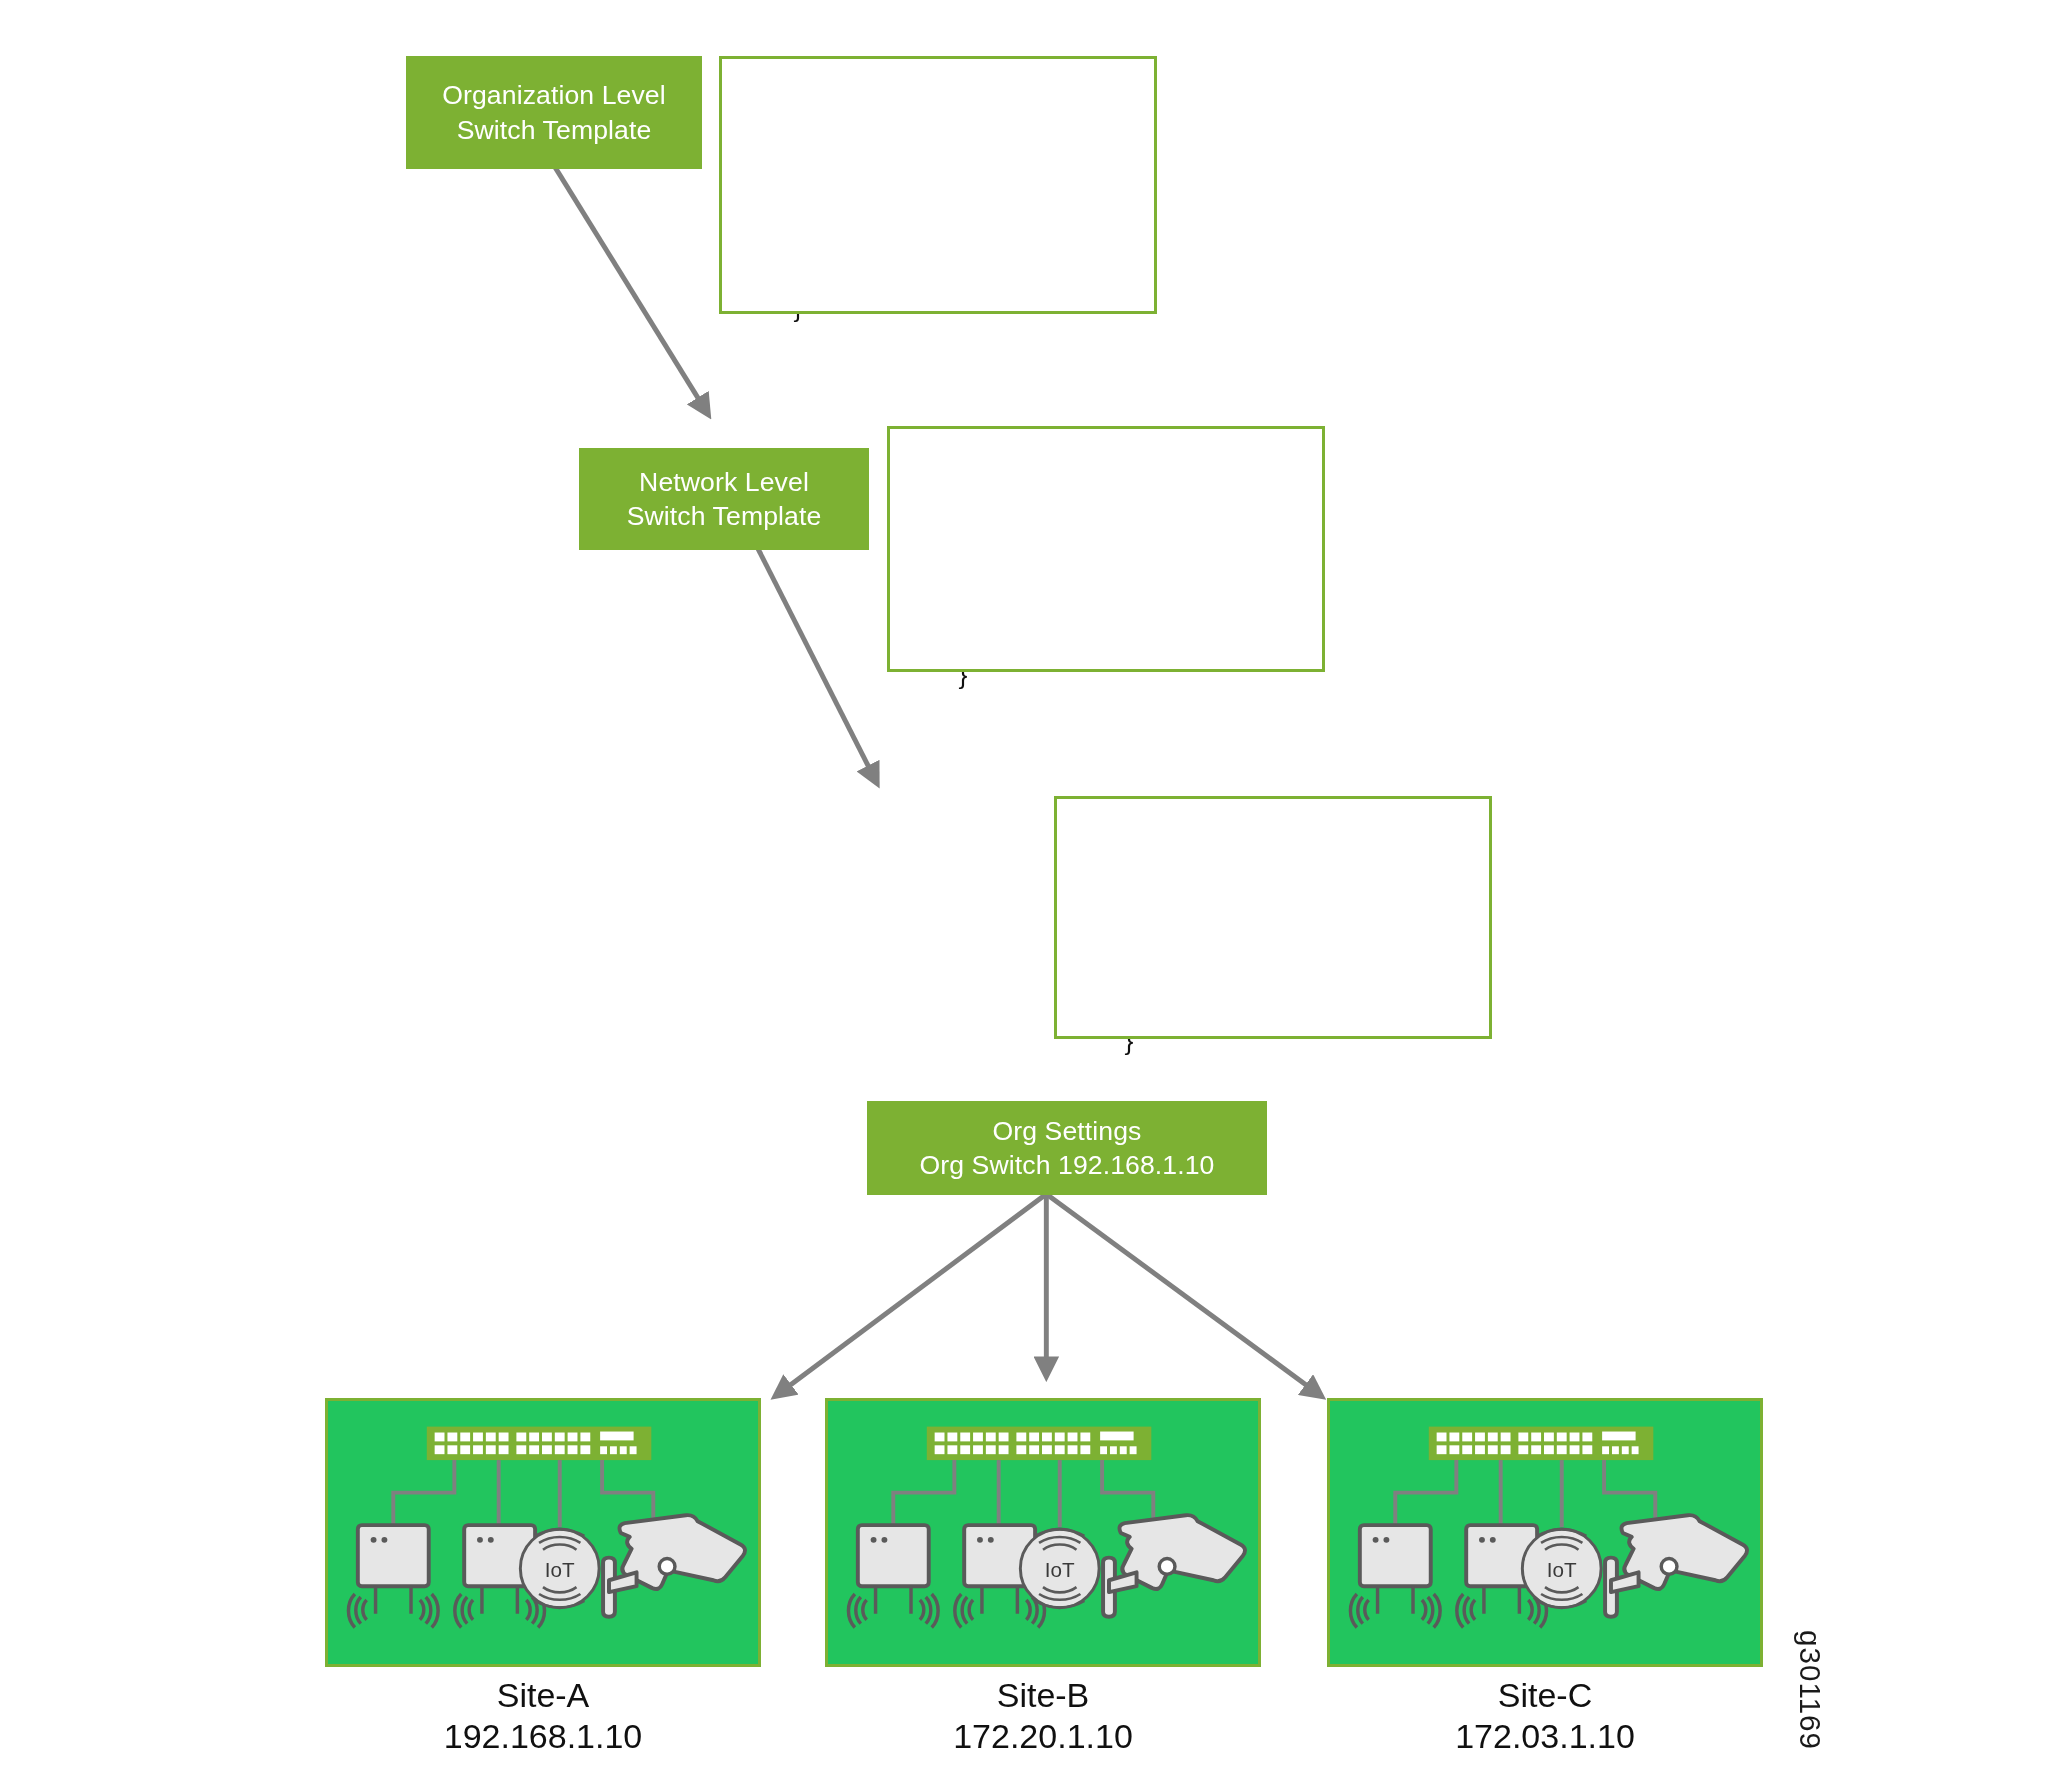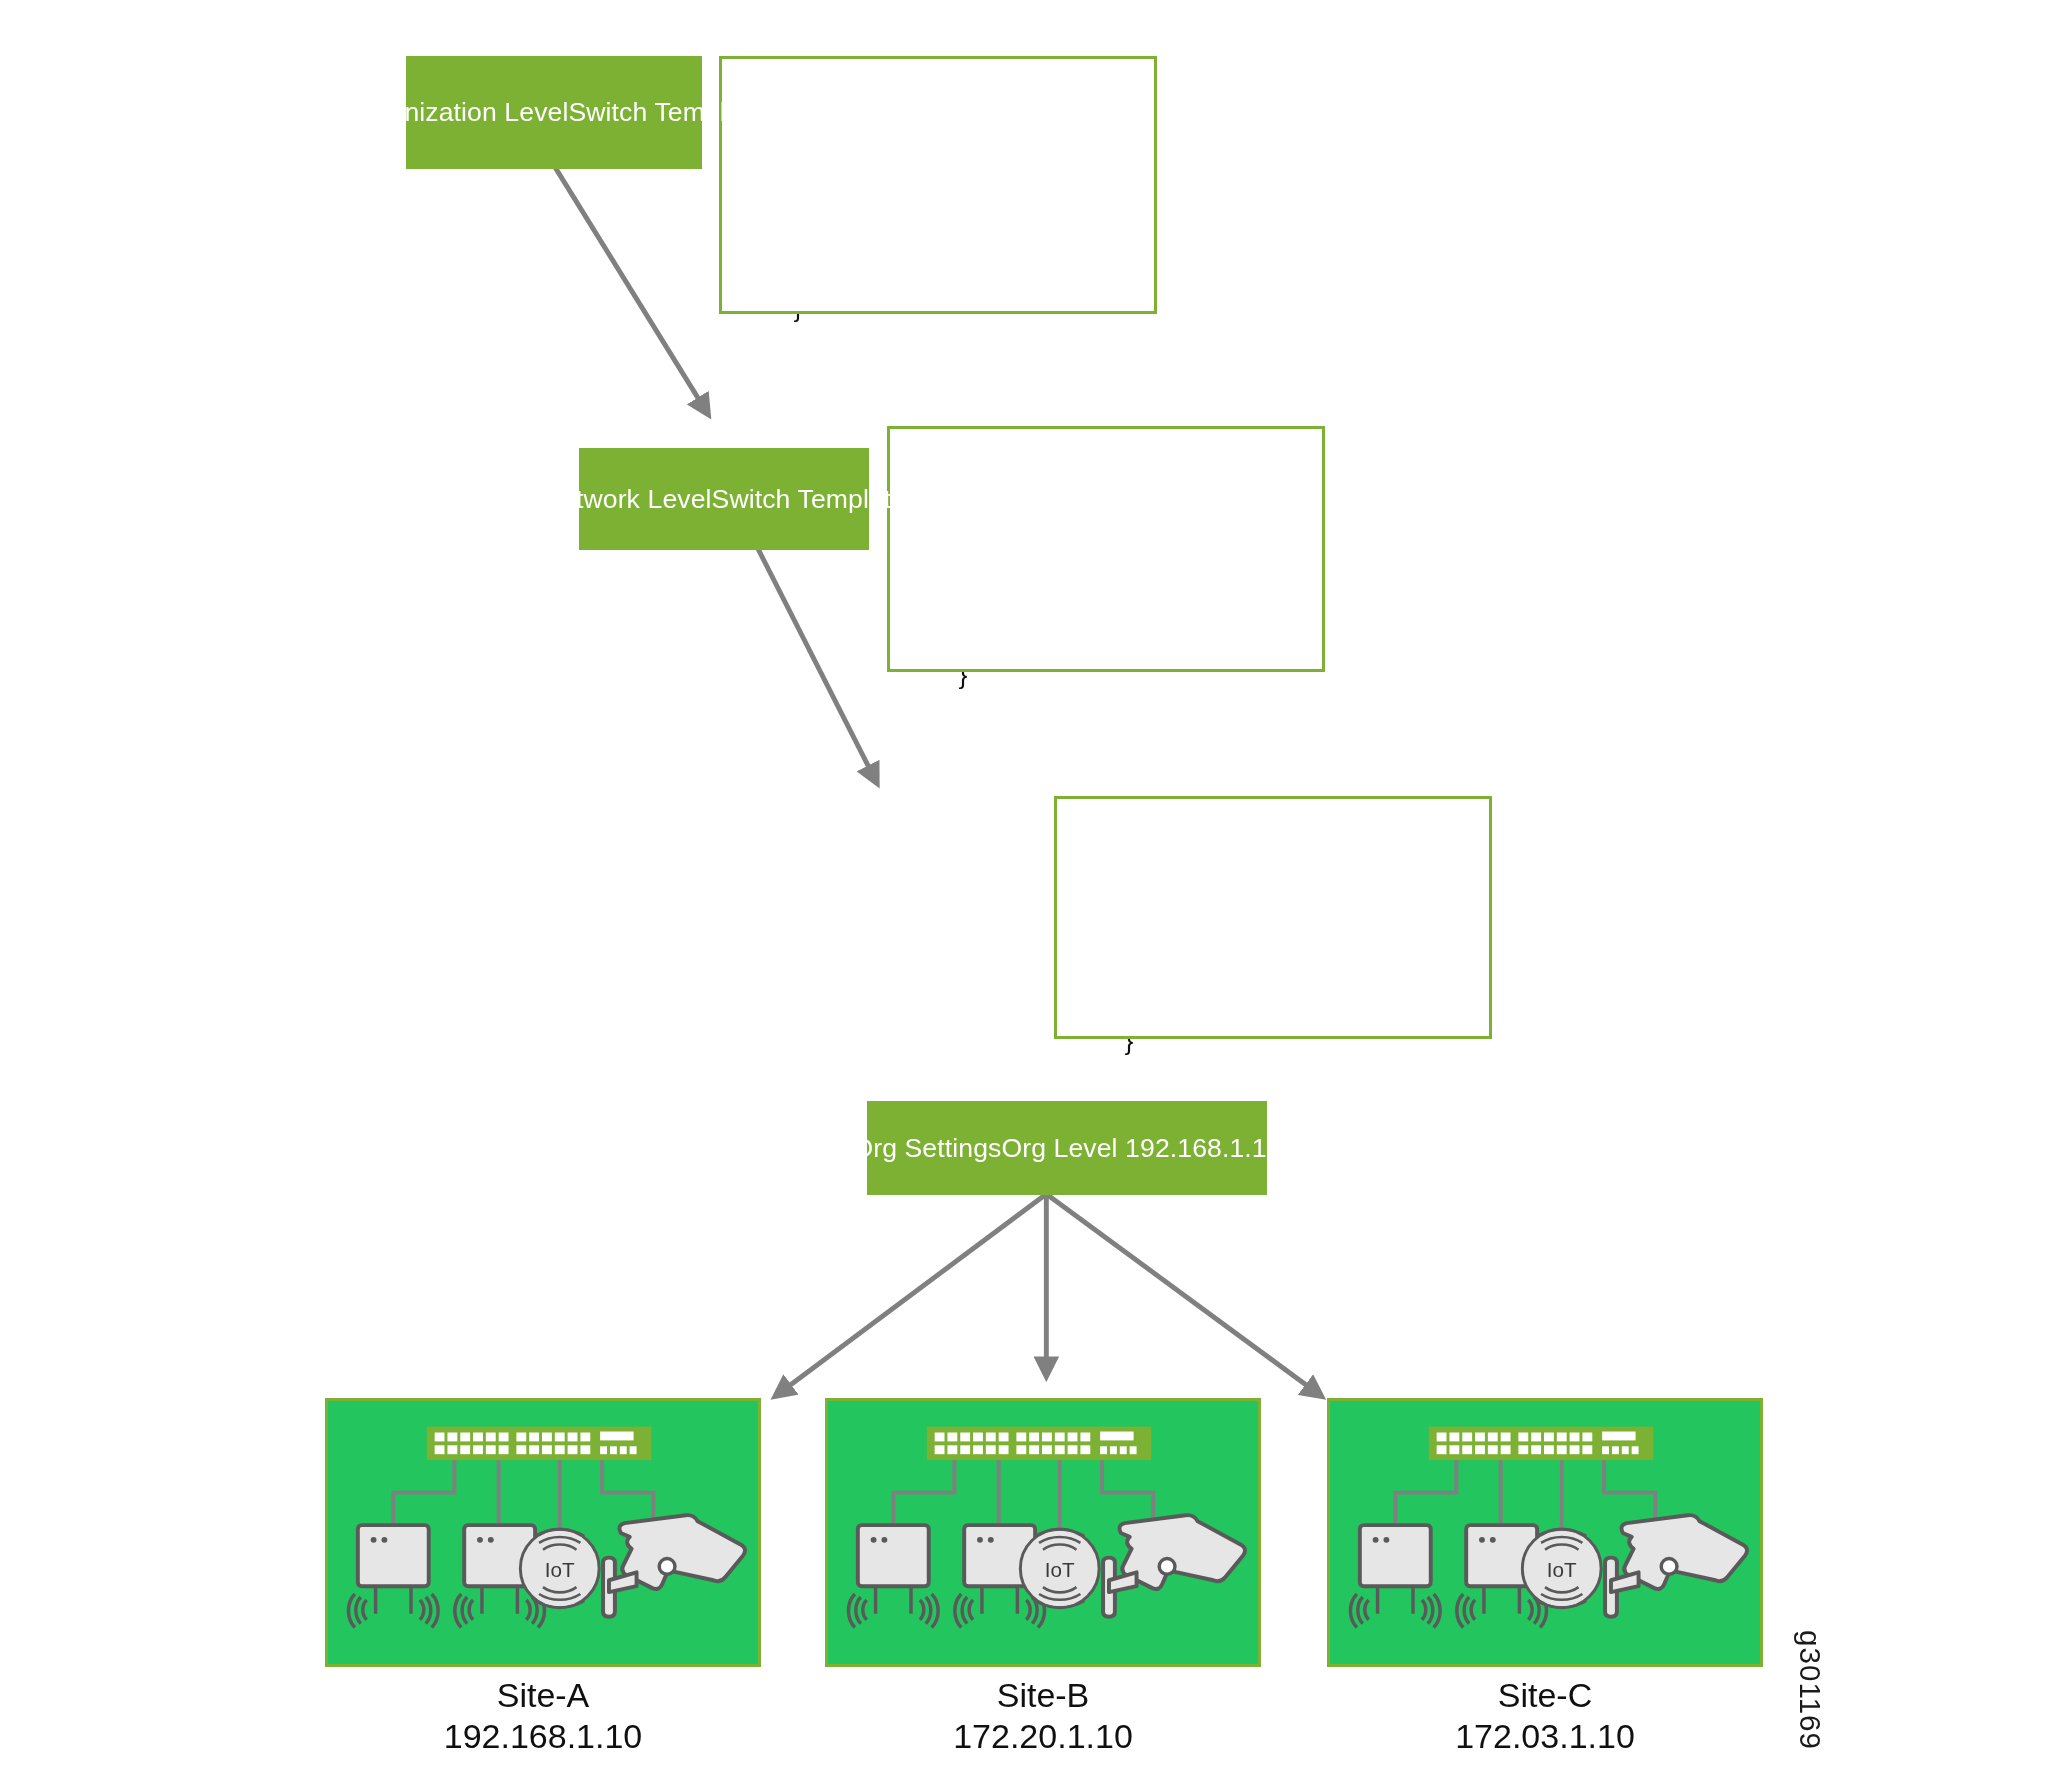--- a/index.html
+++ b/index.html
@@ -20,21 +20,21 @@
     width: 2070px;
     height: 1786px;
   }
   .abs { position: absolute; }
 
   
   .label-chip {
     background: #7DB133;
     color: #ffffff;
     display: flex;
-    flex-direction: row;
+    flex-direction: column;
     align-items: center;
     justify-content: center;
     text-align: center;
     font-size: 26.6px;
     line-height: 1.28;
     letter-spacing: 0.1px;
     z-index: 4;
   }
   .label-chip .ln { display: block; white-space: nowrap; }
 
@@ -134,21 +134,21 @@
   <div class="abs code-text" style="left:1072px;top:814px;">access {
     radius-server {
           172.20.1.10 {
           port 1812;
           accounting-port 1813;
           secret “SECRET-DATA”;
        }</div>
 
   <div class="abs label-chip" style="left:867px;top:1101px;width:400px;height:94px;">
     <span class="ln">Org Settings</span>
-    <span class="ln">Org Level 192.168.1.10</span>
+    <span class="ln">Org Switch 192.168.1.10</span>
   </div>
 
   <div class="abs site-box" style="left:325px;top:1398px;width:436px;height:269px;">
     <svg width="429" height="261" viewBox="0 0 435 265">
 
       <g>
         <rect x="100" y="26" width="228" height="34" fill="#7DB133"></rect>
         <g fill="#ffffff">
           <rect x="108" y="32" width="10" height="9"></rect>
             <rect x="121" y="32" width="10" height="9"></rect>

